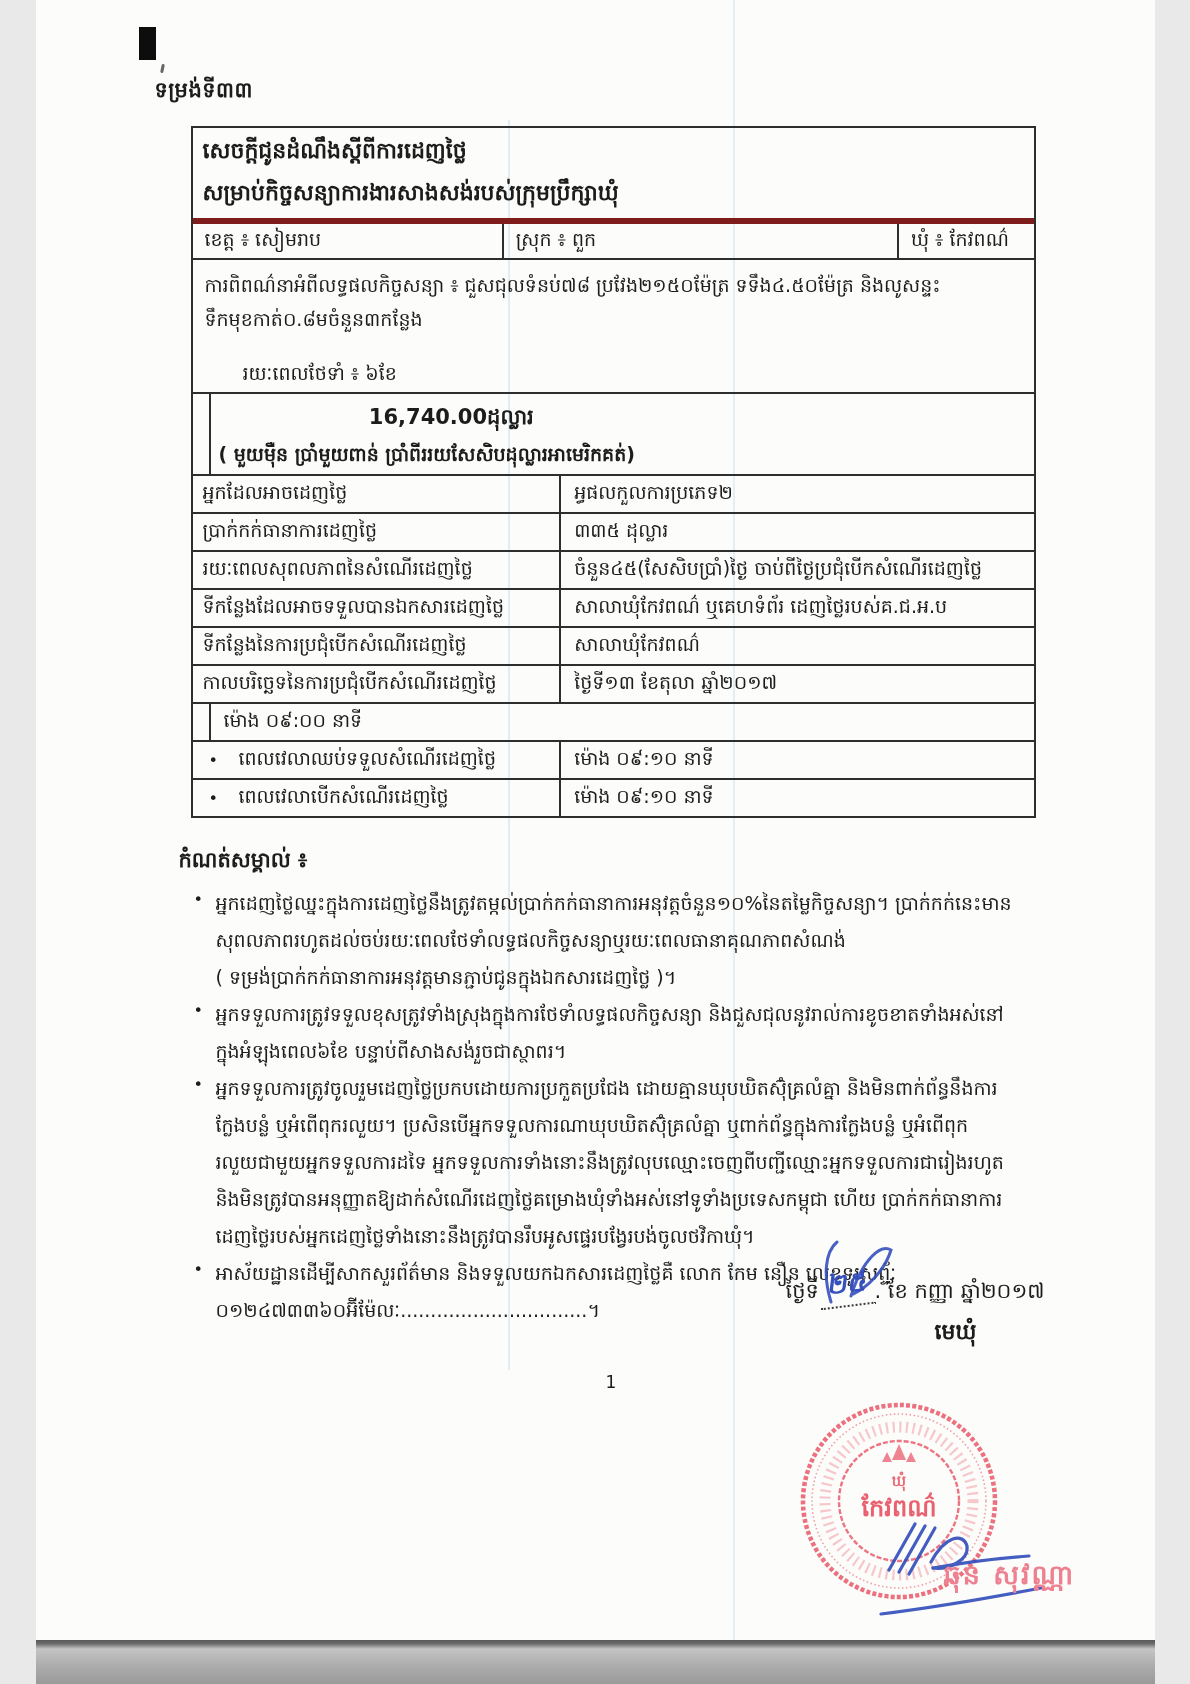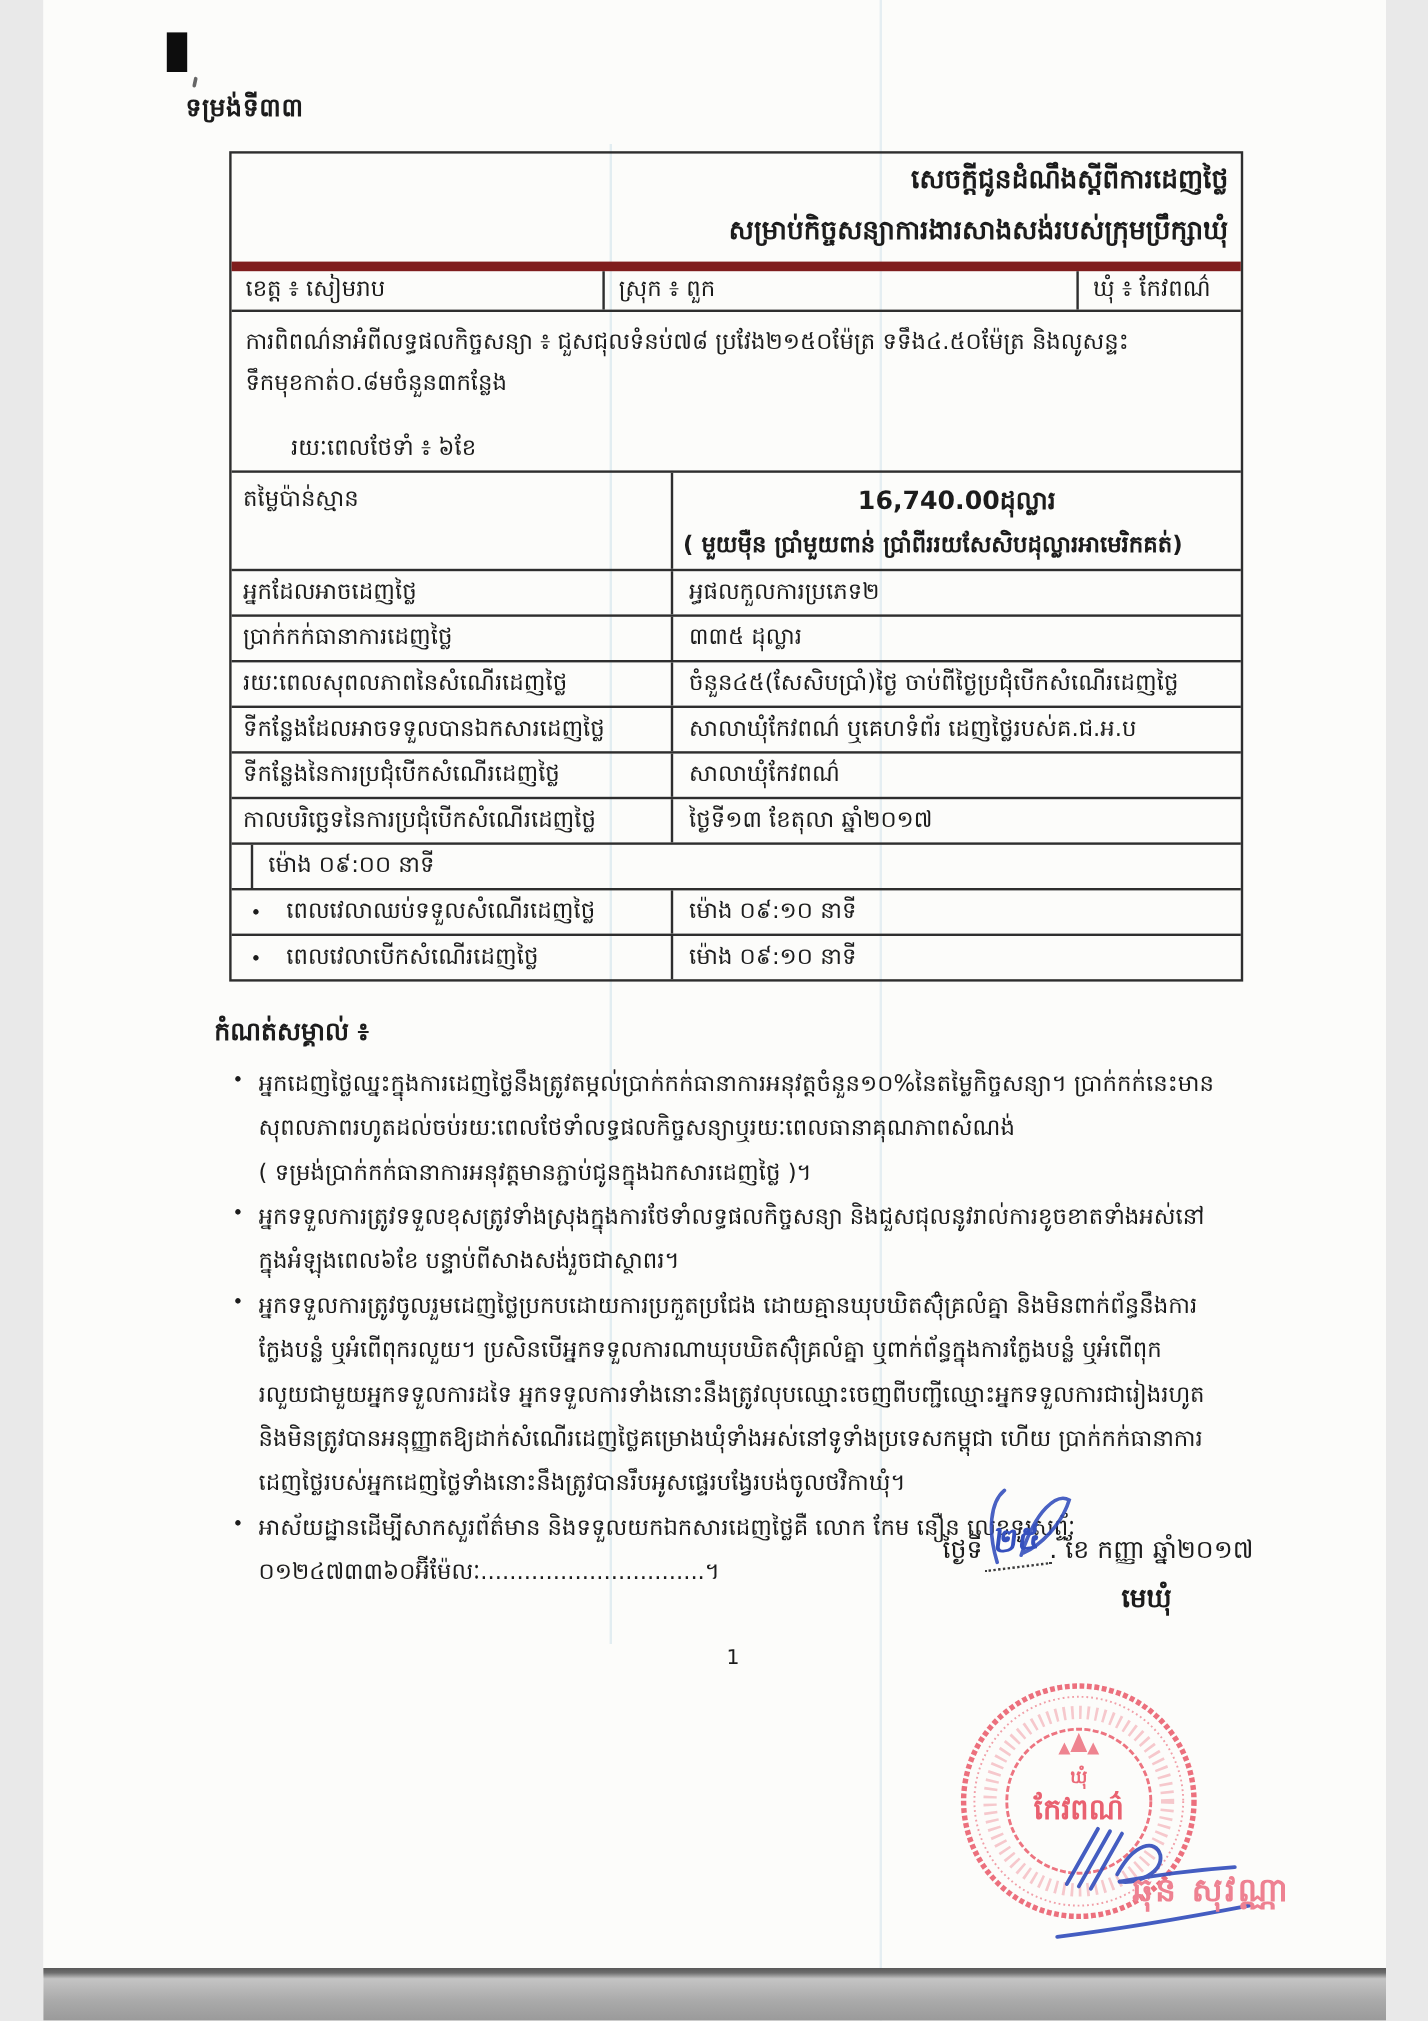--- a/index.html
+++ b/index.html
@@ -17,25 +17,25 @@
   .scanline-a { position:absolute; left:472px; top:120px; width:2px; height:1250px; background:rgba(125,180,205,.20); }
   .scanline-b { position:absolute; left:697px; top:0; width:2px; height:1684px; background:rgba(125,180,205,.18); }
   .right-edge { position:absolute; left:1151px; top:0; width:1px; height:1640px; background:rgba(0,0,0,.07); }
   .bottom-strip { position:absolute; left:0; top:1640px; width:1190px; height:44px;
     background:linear-gradient(180deg,#585858 0px,#6e6e6e 4px,#c4c4c4 9px,#ababab 60%,#9a9a9a 100%); }
 
   .form-label { position:absolute; left:119px; top:76px; font-size:21px; font-weight:bold; letter-spacing:.5px; }
 
   
   .doc-table { position:absolute; left:155px; top:126px; width:845px; border:2px solid #2e2e2e; }
-  .t-title { padding:9px 10px 11px; text-align:right; }
+  .t-title { padding:9px 10px 11px; text-align:left; }
   .t-title-line { font-size:22px; font-weight:bold; line-height:28px; }
   .t-title-line + .t-title-line { margin-top:14px; }
 
-  .t-loc { display:flex; border-top:8px solid #7f1d1d; height:40px; }
+  .t-loc { display:flex; border-top:6px solid #7f1d1d; height:40px;justify-content:center; }
   .t-loc-cell { padding:0 12px; font-size:19px; display:flex; align-items:center;
     border-right:2px solid #2e2e2e; white-space:nowrap; overflow:hidden; }
   .t-loc-cell.c1 { width:37%; }
   .t-loc-cell.c2 { width:47%; }
   .t-loc-cell.c3 { width:16%; border-right:none; }
 
   .t-desc { border-top:2px solid #2e2e2e; padding:8px 12px 2px; font-size:19px; line-height:34px; }
   .t-maint { margin-top:20px; padding-left:38px; }
 
   .t-row { display:flex; border-top:2px solid #2e2e2e; height:38px; }
@@ -97,21 +97,20 @@
       <div class="t-loc-cell c3">ឃុំ ៖ កែវពណ៌</div>
     </div>
 
     <div class="t-desc">
       <div class="note-line">ការពិពណ៌នាអំពីលទ្ធផលកិច្ចសន្យា ៖ ជួសជុលទំនប់៧៨ ប្រវែង២១៥០ម៉ែត្រ ទទឹង៤.៥០ម៉ែត្រ និងលូសន្ទះ</div>
       <div class="note-line">ទឹកមុខកាត់០.៨មចំនួន៣កន្លែង</div>
       <div class="t-maint">រយៈពេលថែទាំ ៖ ៦ខែ</div>
     </div>
 
     <div class="t-row tall">
-      <div class="t-label">តម្លៃប៉ាន់ស្មាន</div>
       <div class="t-value">
         <div class="v-main">16,740.00ដុល្លារ</div>
         <div class="v-sub">( មួយម៉ឺន ប្រាំមួយពាន់ ប្រាំពីររយសែសិបដុល្លារអាមេរិកគត់)</div>
       </div>
     </div>
 
     <div class="t-row">
       <div class="t-label">អ្នកដែលអាចដេញថ្លៃ</div>
       <div class="t-value">អ្ធផលកួលការប្រភេទ២</div>
     </div>

